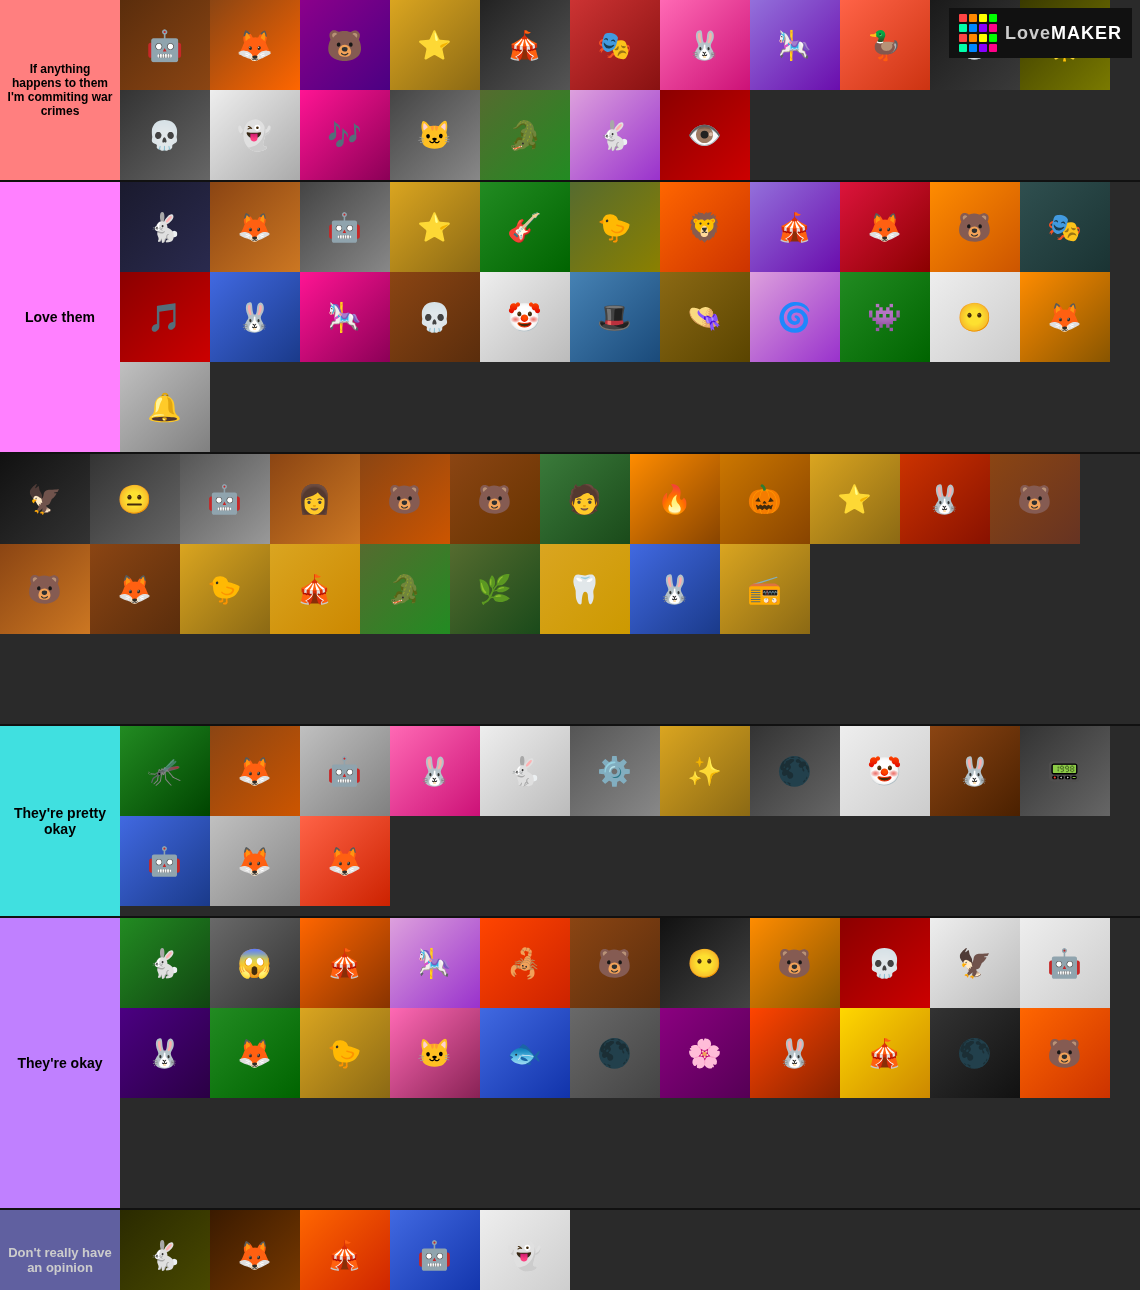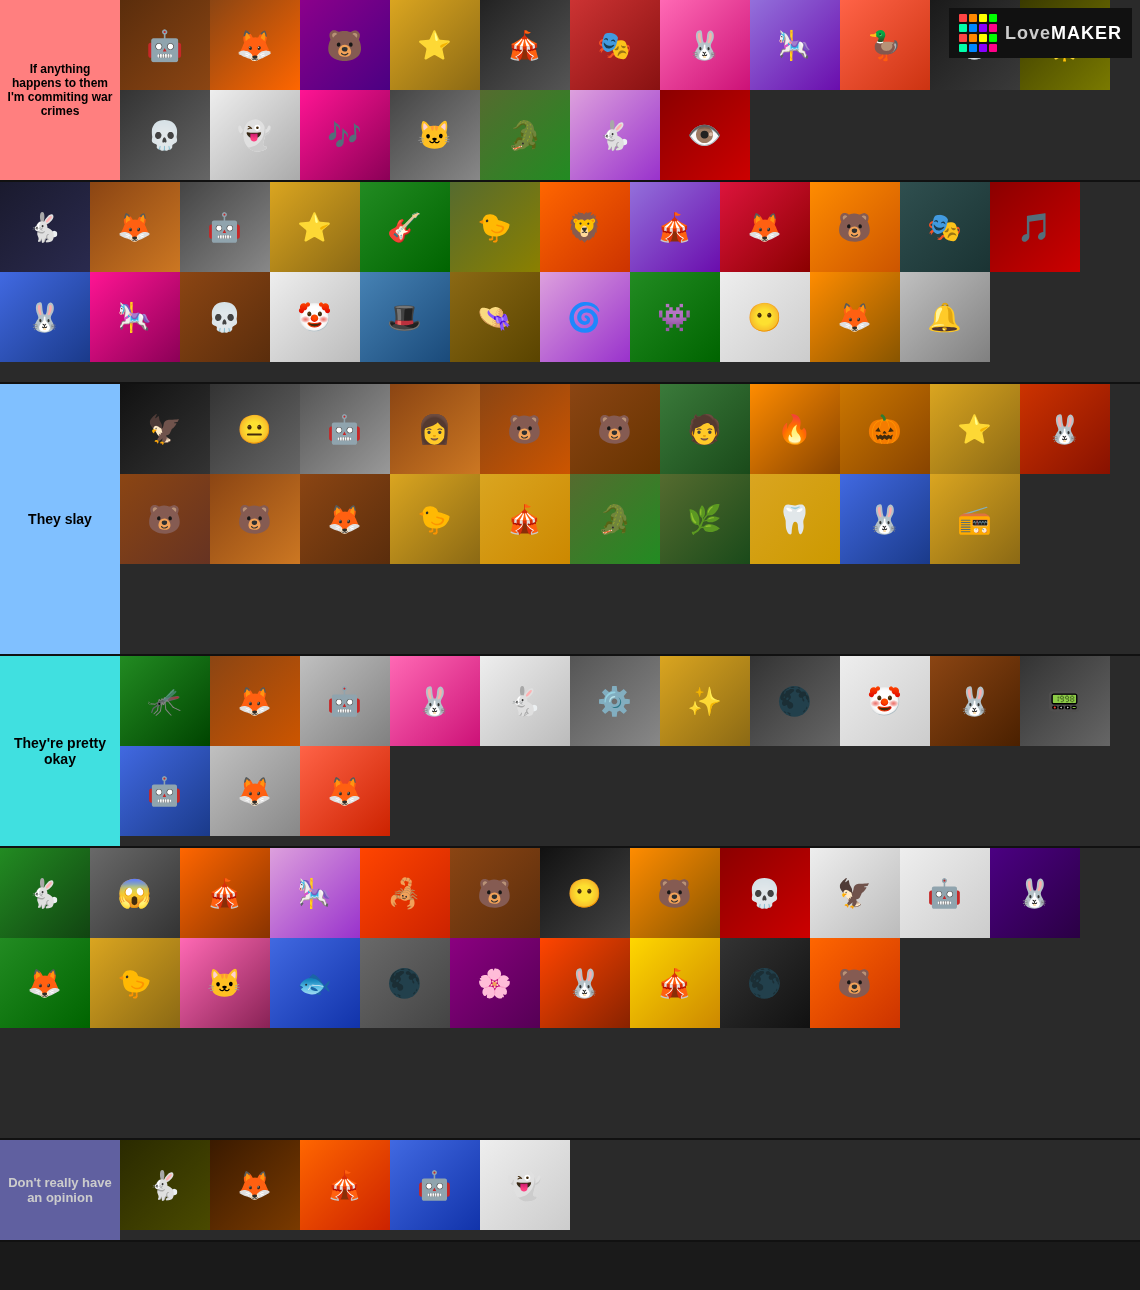--- a/index.html
+++ b/index.html
@@ -177,20 +177,21 @@
       <div class="fake-char" style="background: linear-gradient(135deg, #DDA0DD, #9932CC); width:90px;height:90px;">
           <span style="font-size:28px;">🐇</span>
         </div>
       <div class="fake-char" style="background: linear-gradient(135deg, #8B0000, #CC0000); width:90px;height:90px;">
           <span style="font-size:28px;">👁️</span>
         </div>
     </div>
   </div>
 
   <div class="tier-row row-love">
+    <div class="tier-label" style="background:#ff80ff; font-size:14px;">Love them</div>
     <div class="tier-content" style="min-height:200px;">
 
       <div class="fake-char" style="background: linear-gradient(135deg, #1a1a2e, #2a2a4e); width:90px;height:90px;">
           <span style="font-size:28px;">🐇</span>
         </div>
       <div class="fake-char" style="background: linear-gradient(135deg, #8B4513, #CC7722); width:90px;height:90px;">
           <span style="font-size:28px;">🦊</span>
         </div>
       <div class="fake-char" style="background: linear-gradient(135deg, #444, #888); width:90px;height:90px;">
           <span style="font-size:28px;">🤖</span>
@@ -253,21 +254,20 @@
       <div class="fake-char" style="background: linear-gradient(135deg, #FF8C00, #885500); width:90px;height:90px;">
           <span style="font-size:28px;">🦊</span>
         </div>
       <div class="fake-char" style="background: linear-gradient(135deg, #C0C0C0, #808080); width:90px;height:90px;">
           <span style="font-size:28px;">🔔</span>
         </div>
     </div>
   </div>
 
   <div class="tier-row row-slay">
-    <div class="tier-label" style="background:#80c0ff; font-size:14px;">They slay</div>
     <div class="tier-content" style="min-height:270px;">
 
       <div class="fake-char" style="background: linear-gradient(135deg, #111, #333); width:90px;height:90px;">
           <span style="font-size:28px;">🦅</span>
         </div>
       <div class="fake-char" style="background: linear-gradient(135deg, #333, #666); width:90px;height:90px;">
           <span style="font-size:28px;">😐</span>
         </div>
       <div class="fake-char" style="background: linear-gradient(135deg, #555, #999); width:90px;height:90px;">
           <span style="font-size:28px;">🤖</span>
@@ -375,20 +375,21 @@
       <div class="fake-char" style="background: linear-gradient(135deg, #C0C0C0, #888); width:90px;height:90px;">
           <span style="font-size:28px;">🦊</span>
         </div>
       <div class="fake-char" style="background: linear-gradient(135deg, #FF6347, #CC2200); width:90px;height:90px;">
           <span style="font-size:28px;">🦊</span>
         </div>
     </div>
   </div>
 
   <div class="tier-row row-okay">
+    <div class="tier-label" style="background:#c080ff; font-size:14px;">They're okay</div>
     <div class="tier-content" style="min-height:290px;">
 
       <div class="fake-char" style="background: linear-gradient(135deg, #228B22, #114411); width:90px;height:90px;">
           <span style="font-size:28px;">🐇</span>
         </div>
       <div class="fake-char" style="background: linear-gradient(135deg, #696969, #333); width:90px;height:90px;">
           <span style="font-size:28px;">😱</span>
         </div>
       <div class="fake-char" style="background: linear-gradient(135deg, #FF6600, #883300); width:90px;height:90px;">
           <span style="font-size:28px;">🎪</span>

